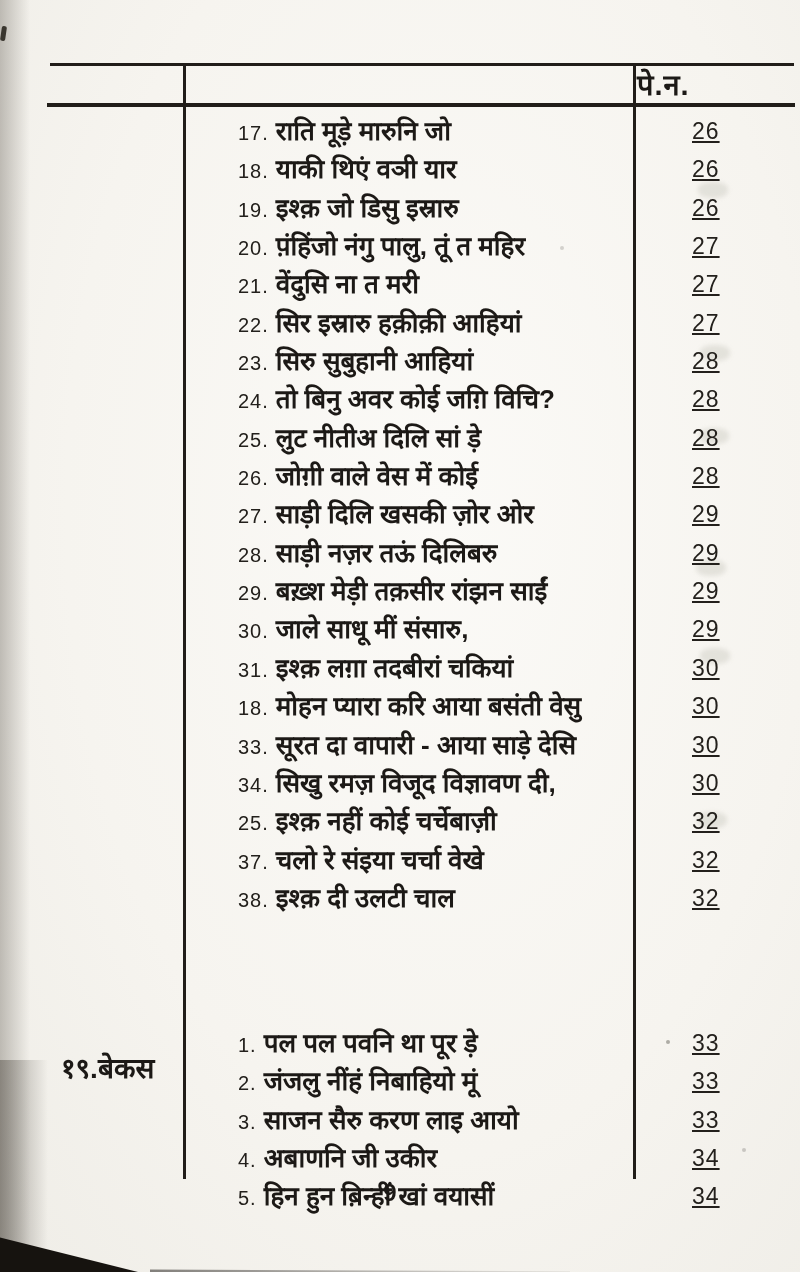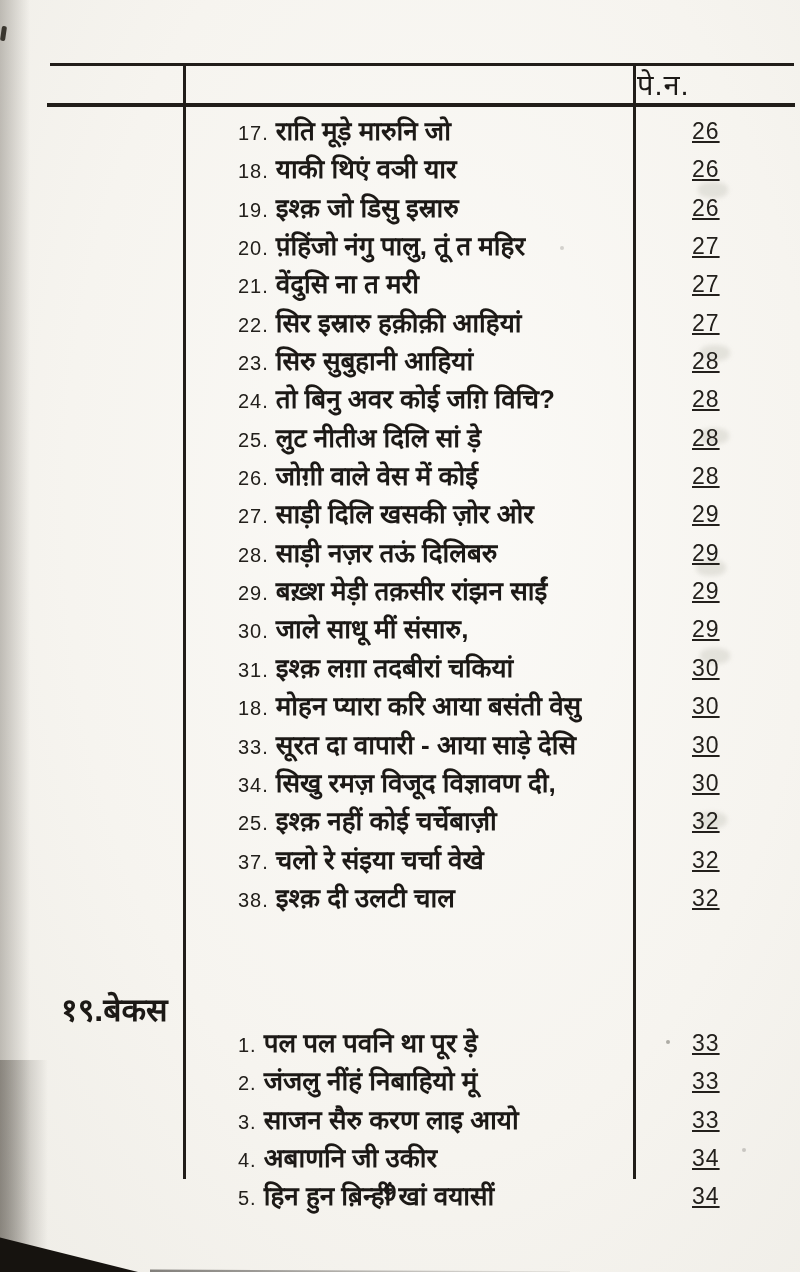--- a/index.html
+++ b/index.html
@@ -55,43 +55,43 @@
   .v1{left:183px;top:63px;height:1116px;}
   .v2{left:633px;top:63px;height:1116px;}
 
   
   .hdr-poet{
     position:absolute;left:52px;top:66px;width:130px;
     text-align:center;font-weight:700;font-size:31px;line-height:36px;
   }
   .hdr-page{
     position:absolute;left:637px;top:68px;
-    font-weight:400;font-size:29px;line-height:34px;letter-spacing:1px;
+    font-weight:700;font-size:29px;line-height:34px;letter-spacing:1px;
   }
 
   
   .rows{position:absolute;left:0;width:800px;padding-left:34px;}
   .sec0{top:112px;}
   .sec1{top:997px;margin-top:27px;}
   .row{position:relative;height:38.35px;padding-left:204px;box-sizing:border-box;white-space:nowrap;}
   .inum{
     font-weight:400;font-size:20px;line-height:38px;
     letter-spacing:1px;margin-right:7px;color:#23201c;
   }
   .ititle{
     font-weight:700;font-size:26px;line-height:38px;color:#1c1916;
   }
   .ipage{
     position:absolute;left:658px;top:0;
     font-weight:400;font-size:23px;line-height:38px;letter-spacing:1px;color:#23201c;text-decoration:underline;
   }
 
   .poet-label{
-    position:absolute;left:61px;top:993px;
-    font-weight:700;font-size:32px;line-height:34px;
+    position:absolute;left:61px;top:1052px;
+    font-weight:700;font-size:28px;line-height:34px;
   }
 
   .footer-num{
     position:absolute;left:330px;top:1179px;width:120px;text-align:center;
     font-weight:700;font-size:24px;
   }
 </style>
 </head>
 <body>
 

